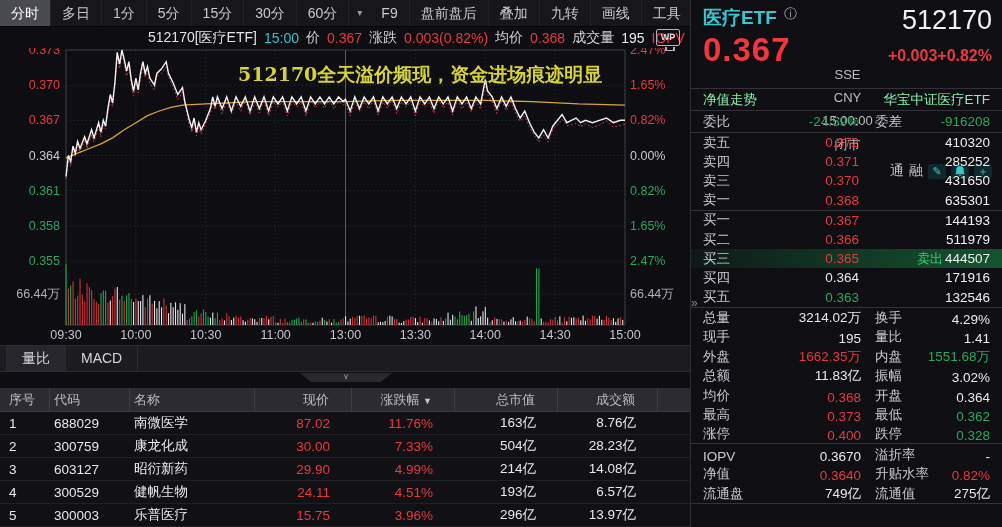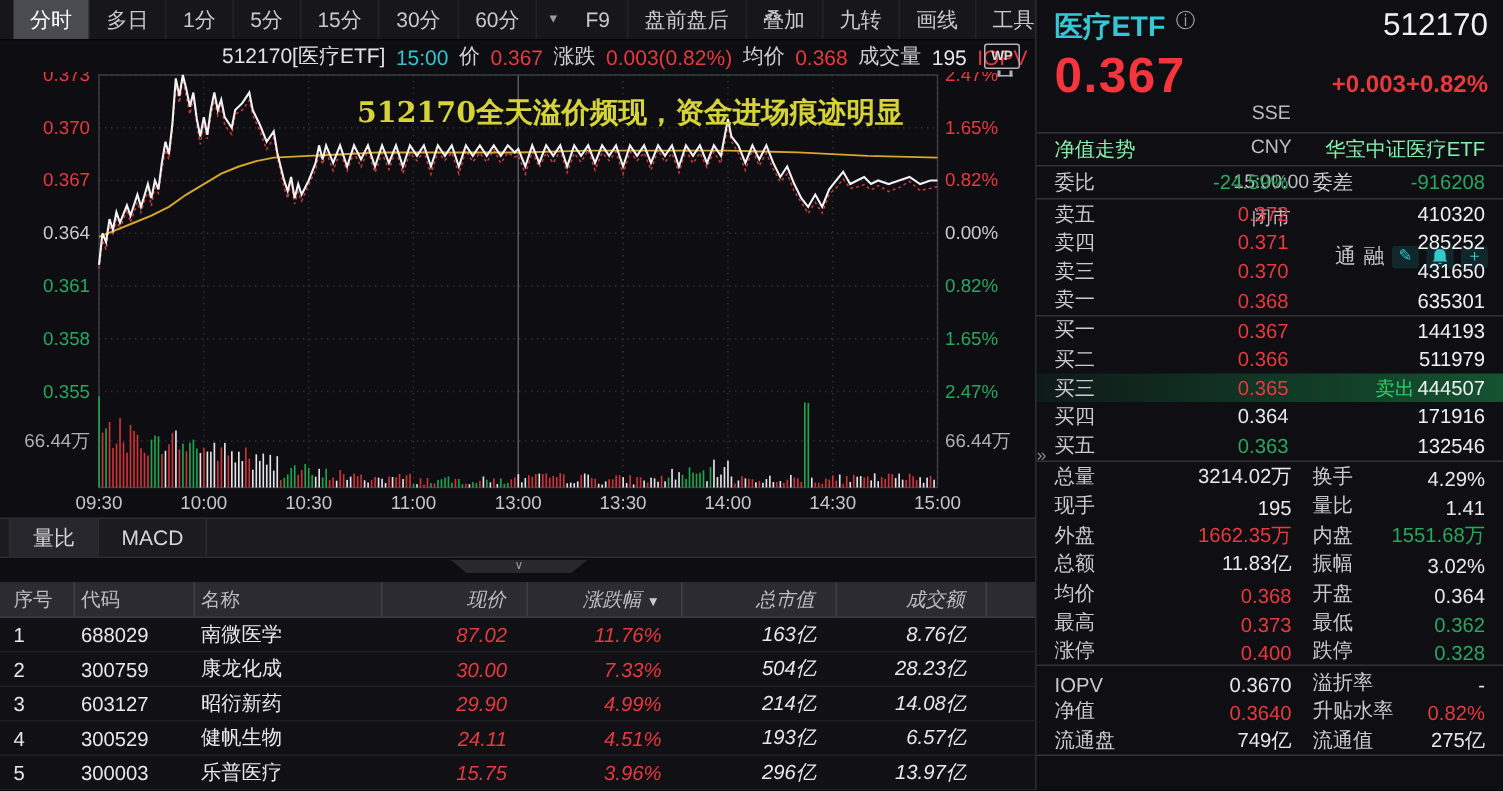--- a/index.html
+++ b/index.html
@@ -6,21 +6,21 @@
   body { background:#000; }
   .app { position:relative; width:1002px; height:527px; background:#0a0a0e; color:#e8e8e8;
          font:12px "Liberation Sans","DejaVu Sans",sans-serif; overflow:hidden; }
 
   
   .toolbar { position:absolute; left:0; top:0; width:690px; height:27px; background:#17171b;
              display:flex; align-items:stretch; border-bottom:1px solid #050507; }
   .tb-accent { width:3px; background:#c0262b; }
   .tb-btn { padding:0 11px; line-height:26px; color:#c9c9cc; font-size:14px; background:none;
             border:none; border-right:1px solid #232328; font-family:inherit; cursor:pointer; white-space:nowrap; }
-  .tb-btn.active { background:#4a4a51; color:#fff;margin-left:9px; }
+  .tb-btn.active { background:#4a4a51; color:#fff; }
   .tb-caret { border:none; background:none; color:#9a9aa0; padding:0 8px; font-size:10px; line-height:26px; cursor:pointer;}
   .tb-spacer { flex:1; }
   .tb-ico { width:30px; text-align:center; line-height:26px; color:#c9c9cc; font-size:14px;
             border-left:1px solid #232328; cursor:pointer; }
   .tb-help { display:inline-block; width:15px; height:15px; border:1px solid #c9c9cc; border-radius:50%;
              line-height:13px; font-size:10px; margin-top:5px; }
 
   
   .left-col { position:absolute; left:0; top:0; width:690px; height:527px; background:#0d0d12; }
   .chart-header { position:absolute; left:0; top:27px; width:690px; height:21px; display:flex;
@@ -46,35 +46,35 @@
   
   .holdings { position:absolute; left:0; top:388px; width:690px; bottom:0; background:#101015; }
   .t-head { display:flex; height:24px; background:#2b2b31; color:#bcbcc2; align-items:center;
             font-size:13px; border-bottom:1px solid #3a3a40; }
   .t-head > div { border-right:1px solid #3e3e44; height:100%; line-height:23px; }
   .t-row { display:flex; height:23px; align-items:center; font-size:13.5px; border-bottom:1px solid #1f1f24;
            background:#101015; cursor:pointer; }
   .c-seq { flex:0 0 50px; padding-left:9px; }
   .c-code { flex:0 0 80px; padding-left:4px; }
   .c-name { flex:0 0 125px; padding-left:4px; }
-  .c-price,.c-pct,.c-mcap,.c-turn { text-align:right; padding-right:14px;font-style:italic; }
+  .c-price,.c-pct,.c-mcap,.c-turn { text-align:right; padding-right:22px; }
   .c-price { flex:0 0 97px; } .c-pct { flex:0 0 103px; } .c-mcap { flex:0 0 103px; } .c-turn { flex:0 0 100px; }
   .c-tail { flex:1; border-right:none !important; }
   .sort-ico { font-size:9px; color:#c9c9cc; }
 
   
   .panel { position:absolute; left:690px; top:0; width:312px; height:527px; background:#0e0e13;
            border-left:1px solid #2c2c32; }
   .panel-expand { position:absolute; left:0; top:293px; width:11px; height:20px; color:#8a8a92;
                   font-size:12px; line-height:20px; cursor:pointer; }
   .p-head { padding:5px 10px 0 12px; }
   .p-title-row { display:flex; align-items:flex-start; height:26px; }
   .p-name { color:#35c8d4; font-size:19px; font-weight:bold; }
   .p-info-ico { color:#9fa4aa; font-size:13px; margin-left:7px; }
-  .p-code { margin-left:auto; color:#f0f0f2; font-size:21px; }
+  .p-code { margin-left:auto; color:#f0f0f2; font-size:27px; }
   .p-price-row { display:flex; align-items:baseline; height:36px; }
   .p-price { font-size:33px; font-weight:bold; color:#f5353d; letter-spacing:1px; }
   .p-chg-group { margin-left:auto; display:flex; font-size:16px; font-weight:bold; }
   .p-info-row { display:flex; align-items:center; height:21px; color:#bcbcc2; font-size:13px; gap:8px;flex-direction:column; }
   .p-badge { color:#c2c2c6; font-size:14px; }
   .p-tool { width:18px; height:15px; background:#10282c; color:#35c8cc; border-radius:2px; text-align:center;
             line-height:15px; font-size:11px; cursor:pointer; display:flex; align-items:center; justify-content:center;}
   .p-right-icons { margin-left:auto; display:flex; gap:5px; align-items:center; }
   .p-div { border:0; border-top:1px solid #323238; }
   .p-sec-title { display:flex; height:21px; align-items:center; padding:0 12px; color:#86efac; font-size:13.5px; }

